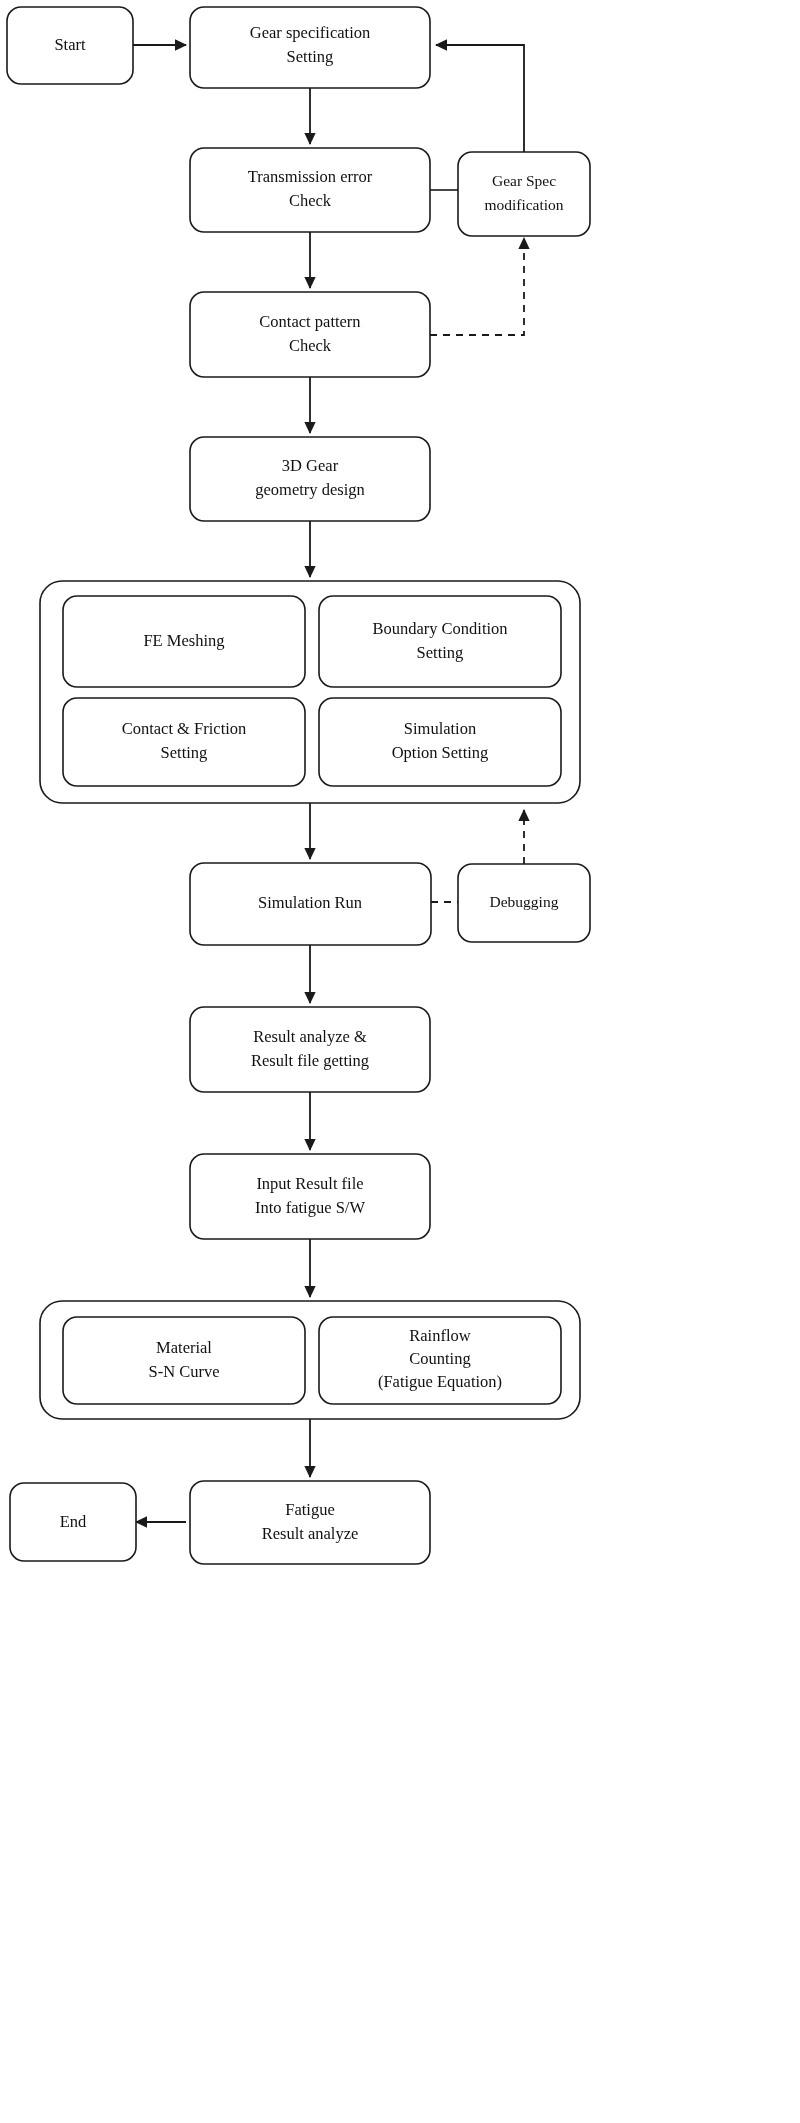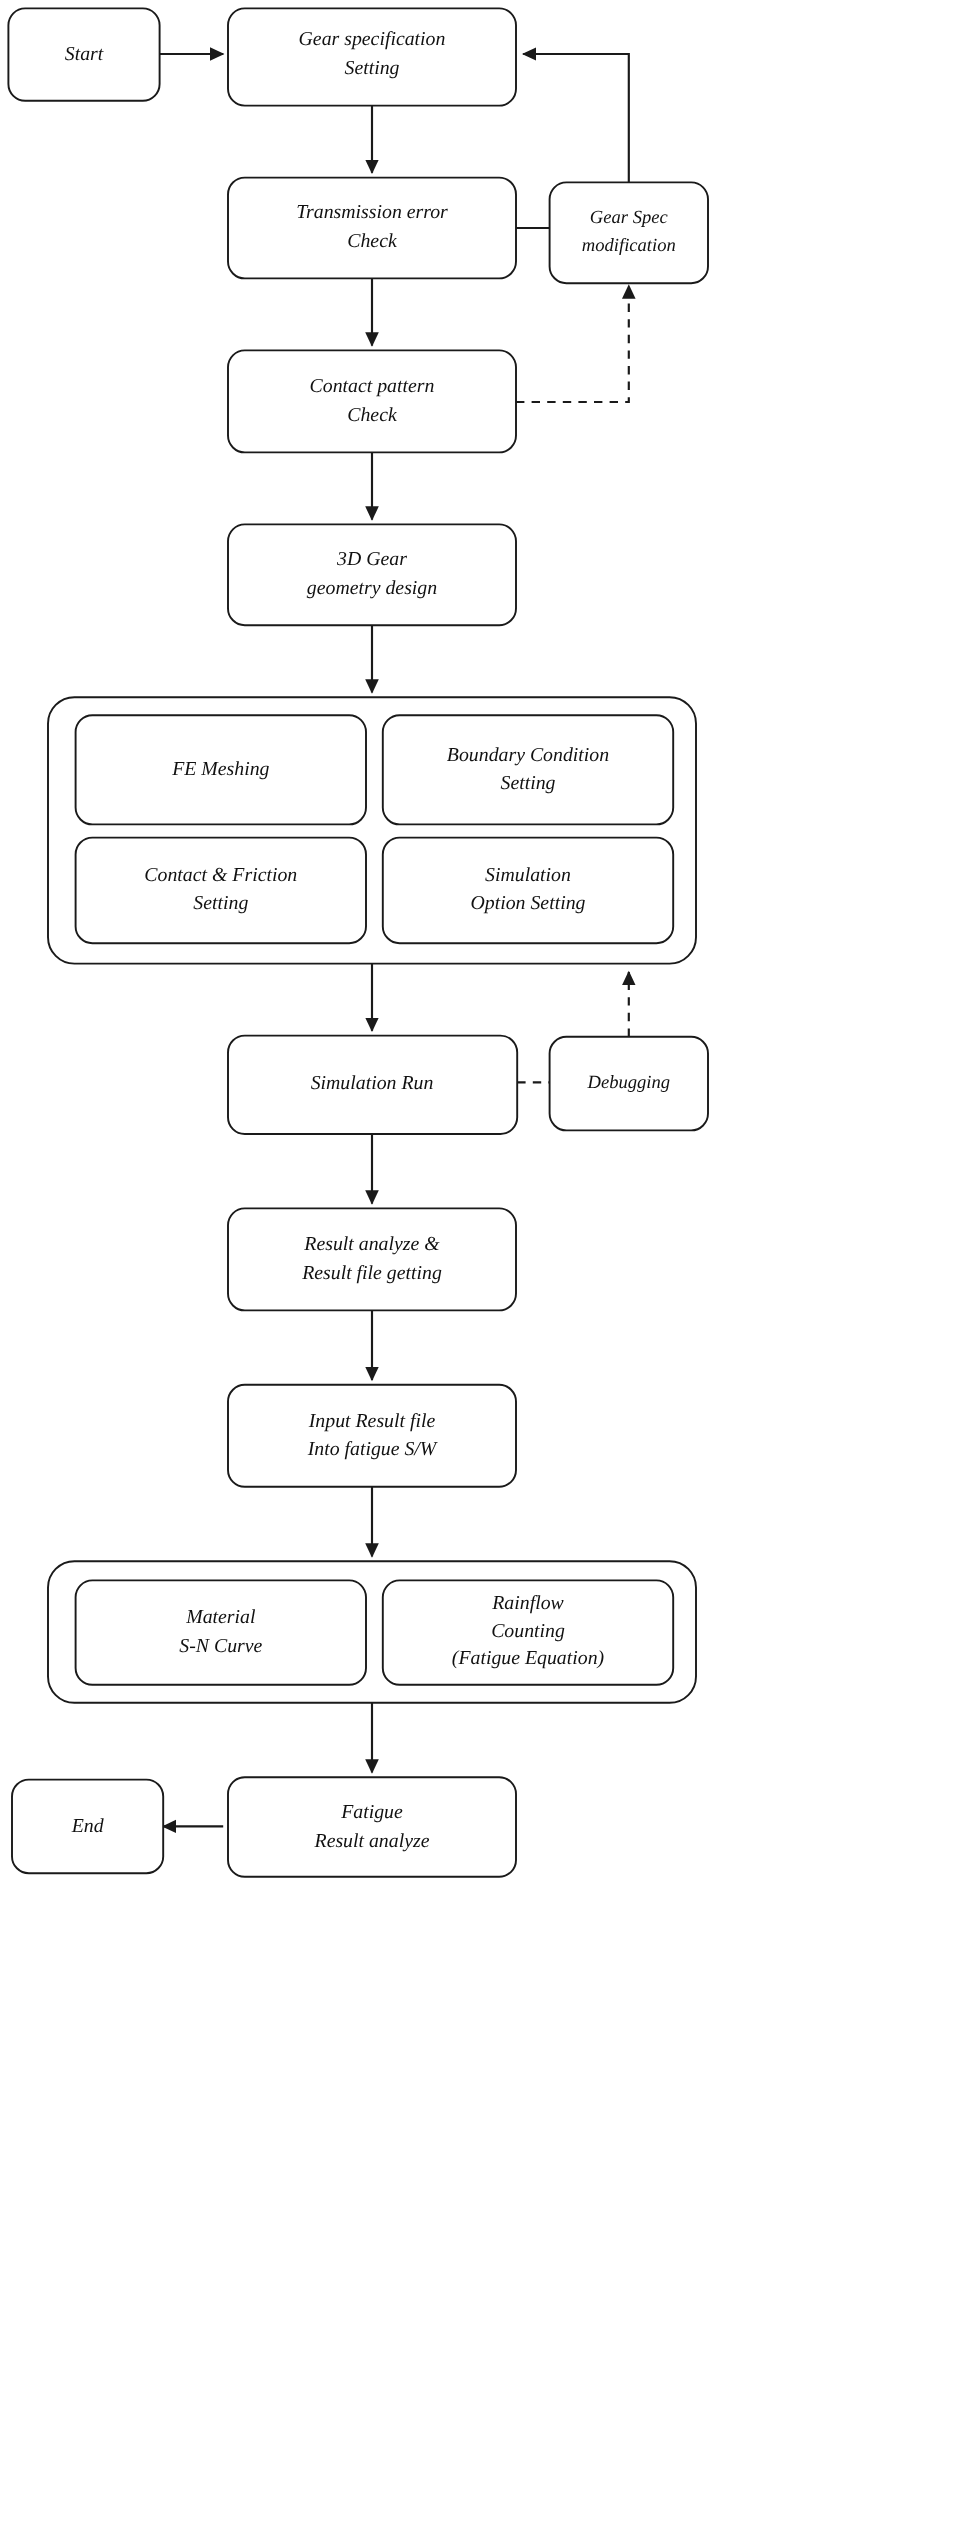--- a/index.html
+++ b/index.html
@@ -14,21 +14,20 @@
     color: #000000;
     position: relative;
     overflow: hidden;
   }
   #flow-root {
     position: absolute;
     left: 0;
     top: 0;
     width: 800px;
     height: 2123px;
-    font-style: italic;
   }
   svg.flow-canvas {
     display: block;
     width: 800px;
     height: 2123px;
   }
   .node-rect {
     fill: #ffffff;
     stroke: #1a1a1a;
     stroke-width: 1.6;

